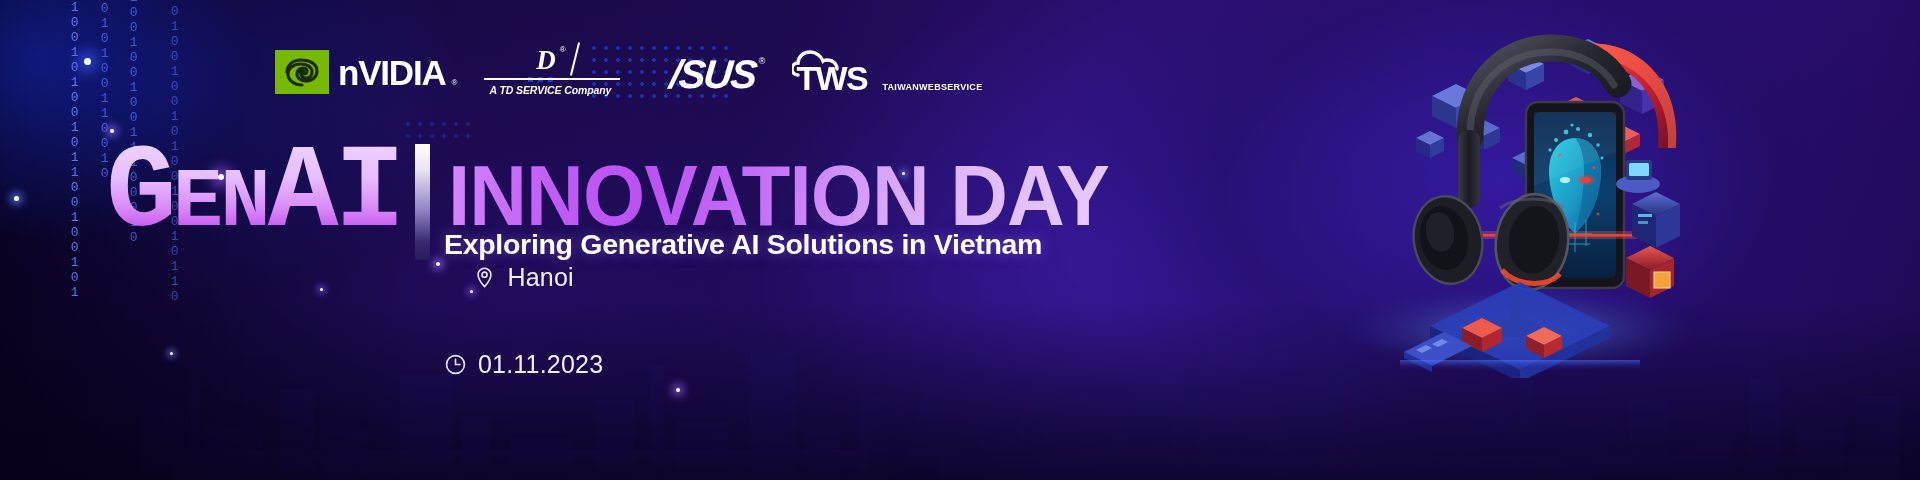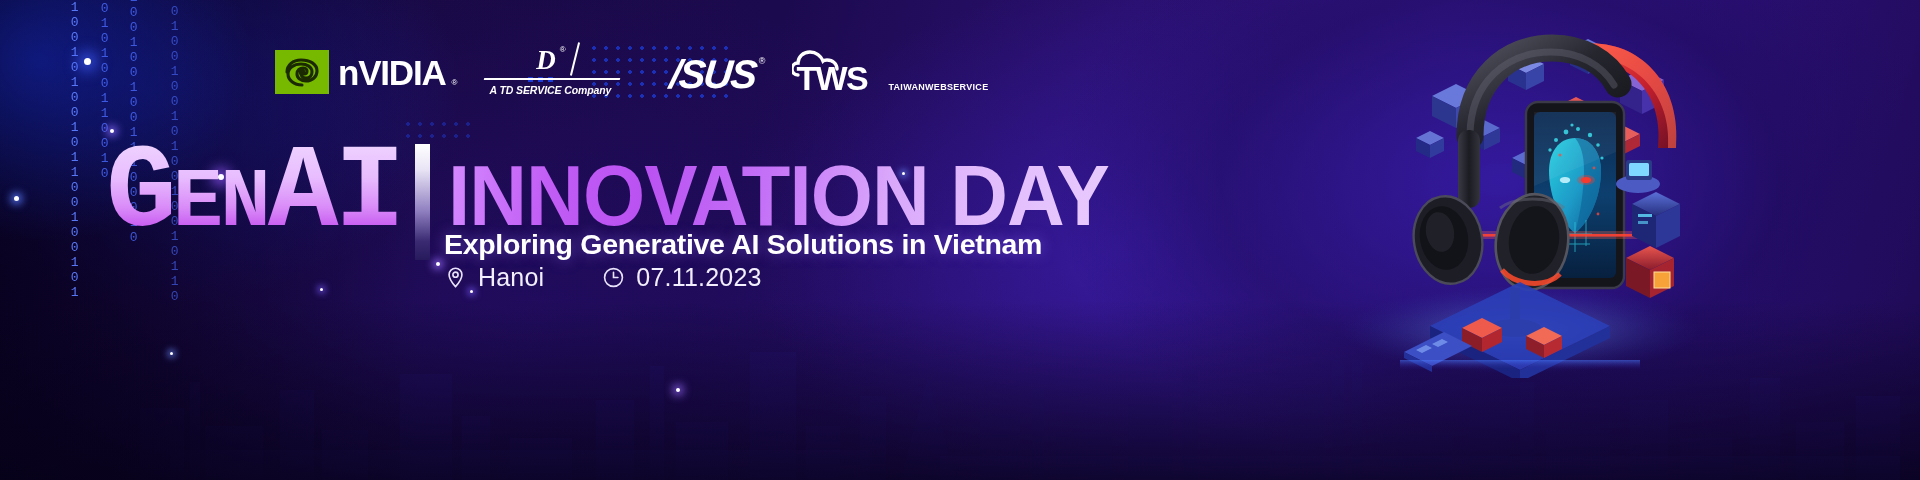--- a/index.html
+++ b/index.html
@@ -117,21 +117,21 @@
   
   .asus{ margin-left:52px; margin-top:12px; display:flex; align-items:flex-start; }
   .asus-word{
     color:#fff; font-size:40px; font-weight:700; font-style:italic;
     letter-spacing:-2px; font-family:"Liberation Sans", sans-serif;
     transform:skewX(-6deg);
   }
   .asus-reg{ color:#fff; font-size:9px; position:relative; top:4px; left:3px; }
 
   
-  .tws{ margin-left:30px; margin-top:6px; display:flex; align-items:flex-end; gap:18px; }
+  .tws{ margin-left:30px; margin-top:6px; display:flex; align-items:flex-end; gap:12px; }
   .tws-mark{ position:relative; width:78px; height:52px; }
   .tws-mark svg{ position:absolute; left:0; top:0; }
   .tws-word{
     position:absolute; left:4px; bottom:-1px;
     color:#fff; font-size:34px; font-weight:700; letter-spacing:-1.6px;
     font-family:"Liberation Sans", sans-serif;
   }
   .tws-lines{
     display:flex; flex-direction:row; justify-content:flex-end;
     color:#fff; font-size:9px; font-weight:700; line-height:1.33;
@@ -171,21 +171,21 @@
 
   
   .subtitle{
     position:absolute; left:444px; top:228px;
     color:#fff; font-size:28.5px; font-weight:700; letter-spacing:-.3px;
     white-space:nowrap;
     text-shadow:0 0 14px rgba(150,110,255,.55);
   }
   .meta{
     position:absolute; left:444px; top:263px;
-    display:flex; align-items:center; gap:58px;
+    display:flex; align-items:center; gap:58px;flex-direction:column;
   }
   .meta-item{ display:flex; align-items:center; gap:11px; }
   .meta-item .ico{ display:block; width:23px; height:23px; }
   .meta-text{
     color:#f2eefd; font-size:25px; font-weight:400; letter-spacing:.2px;
     white-space:nowrap;
   }
 
   
   .illu{
@@ -335,21 +335,21 @@
       </span>
       <span class="meta-text">Hanoi</span>
     </span>
     <span class="meta-item">
       <span class="ico">
         <svg width="23" height="23" viewBox="0 0 24 24" aria-hidden="true">
           <circle cx="12" cy="12" r="9.3" fill="none" stroke="#e9e2fb" stroke-width="1.7"></circle>
           <path d="M12 6.6V12h4.6" fill="none" stroke="#e9e2fb" stroke-width="1.7" stroke-linecap="round"></path>
         </svg>
       </span>
-      <span class="meta-text">07.11.2023</span>
+      <span class="meta-text">01.11.2023</span>
     </span>
   </div>
 
   <div class="illu">
     <svg viewBox="0 0 400 370" aria-hidden="true">
       <defs>
         <linearGradient id="glowbase" x1="0" y1="0" x2="0" y2="1">
           <stop offset="0" stop-color="#4b7bff" stop-opacity=".70"></stop>
           <stop offset="1" stop-color="#2a0f88" stop-opacity="0"></stop>
         </linearGradient>

